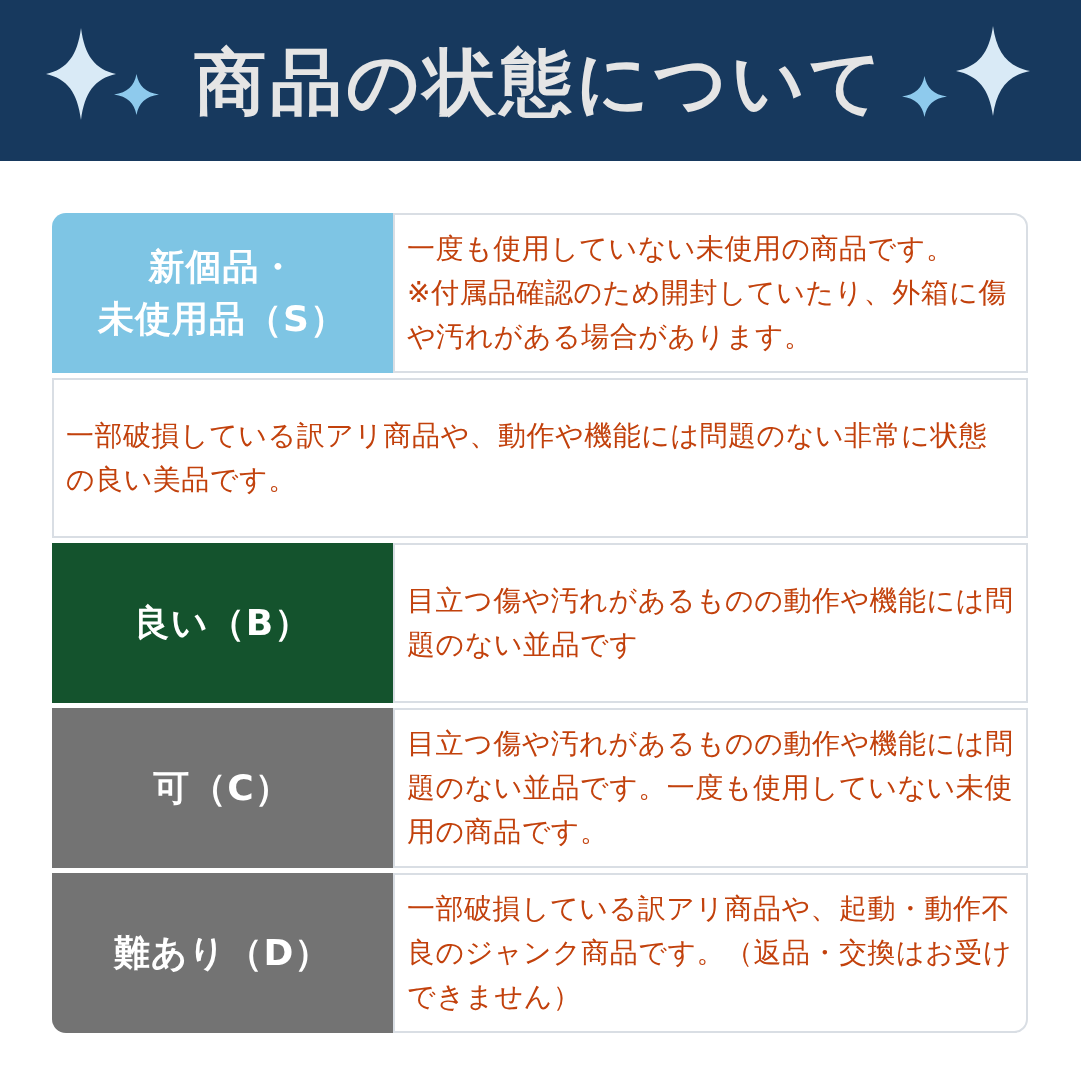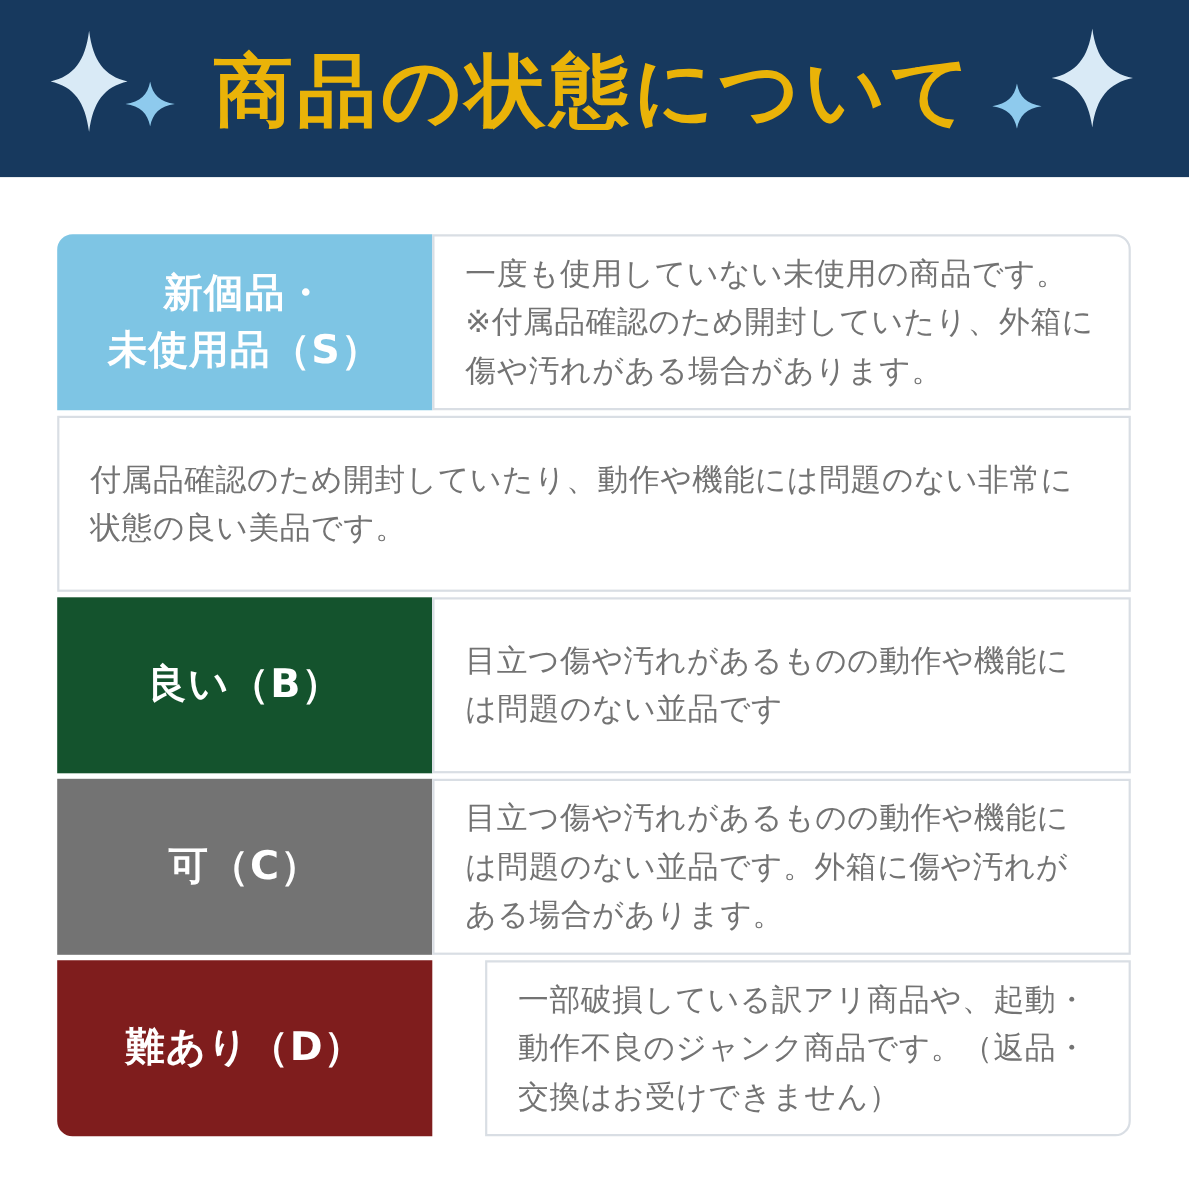--- a/index.html
+++ b/index.html
@@ -16,21 +16,21 @@
   .header {
     position: absolute;
     left: 0; top: 0;
     width: 1081px; height: 161px;
     display: flex;
     align-items: center;
     justify-content: center;
   }
   .header-title {
     margin: 0;
-    color: #eab308;
+    color: #e5e5e5;
     font-size: 72px;
     font-weight: bold;
     letter-spacing: 4px;
     line-height: 1;
     padding-top: 2px;
     white-space: nowrap;
   }
   .sparkle { position: absolute; display: block; }
   .sparkle-left-large  { left: 46px;  top: 28px; width: 70px; height: 92px; }
   .sparkle-left-small  { left: 114px; top: 74px; width: 45px; height: 41px; }
@@ -65,31 +65,31 @@
     white-space: pre-line;
     box-sizing: border-box;
   }
   .cond-desc {
     flex: 1 1 auto;
     background: #ffffff;
     border: 2px solid #d9dee4;
     box-sizing: border-box;
     display: flex;
     align-items: center;
-    padding: 6px 28px;
+    padding: 6px 12px;
     font-size: 28px;
     line-height: 1.58;
-    color: #737373;
+    color: #c2410c;
     white-space: pre-line;
     letter-spacing: 0.5px;
   }
   .cond-row:first-child .cond-label { border-top-left-radius: 14px; }
   .cond-row:first-child .cond-desc  { border-top-right-radius: 14px; }
   .cond-row:last-child  .cond-label { border-bottom-left-radius: 14px; }
-  .cond-row:last-child  .cond-desc  { border-bottom-right-radius: 14px; margin-left: 48px; }
+  .cond-row:last-child  .cond-desc  { border-bottom-right-radius: 14px; }
 </style>
 </head>
 <body>
 
 <div class="canvas">
 
   <header class="header" style="background-color: rgb(23, 57, 94);">
     <svg class="sparkle sparkle-left-large" viewBox="0 0 100 100" preserveAspectRatio="none" aria-hidden="true">
       <path d="M50 0 C55 30 70 45 100 50 C70 55 55 70 50 100 C45 70 30 55 0 50 C30 45 45 30 50 0 Z" fill="#d9eaf6"></path>
     </svg>
@@ -110,32 +110,32 @@
   <main class="cond-table">
 
     <div class="cond-row">
       <div class="cond-label" style="background-color: rgb(126, 197, 228);">新個品・
 未使用品（S）</div>
       <div class="cond-desc">一度も使用していない未使用の商品です。
 ※付属品確認のため開封していたり、外箱に傷や汚れがある場合があります。</div>
     </div>
 
     <div class="cond-row">
-      <div class="cond-desc">付属品確認のため開封していたり、動作や機能には問題のない非常に状態の良い美品です。</div>
+      <div class="cond-desc">一部破損している訳アリ商品や、動作や機能には問題のない非常に状態の良い美品です。</div>
     </div>
 
     <div class="cond-row">
       <div class="cond-label" style="background-color: #14532d;">良い（B）</div>
       <div class="cond-desc">目立つ傷や汚れがあるものの動作や機能には問題のない並品です</div>
     </div>
 
     <div class="cond-row">
       <div class="cond-label" style="background-color: #737373;">可（C）</div>
-      <div class="cond-desc">目立つ傷や汚れがあるものの動作や機能には問題のない並品です。外箱に傷や汚れがある場合があります。</div>
+      <div class="cond-desc">目立つ傷や汚れがあるものの動作や機能には問題のない並品です。一度も使用していない未使用の商品です。</div>
     </div>
 
     <div class="cond-row">
-      <div class="cond-label" style="background-color: #7f1d1d;">難あり（D）</div>
+      <div class="cond-label" style="background-color: #737373;">難あり（D）</div>
       <div class="cond-desc">一部破損している訳アリ商品や、起動・動作不良のジャンク商品です。（返品・交換はお受けできません）</div>
     </div>
 
   </main>
 </div>
 
 </body></html>

